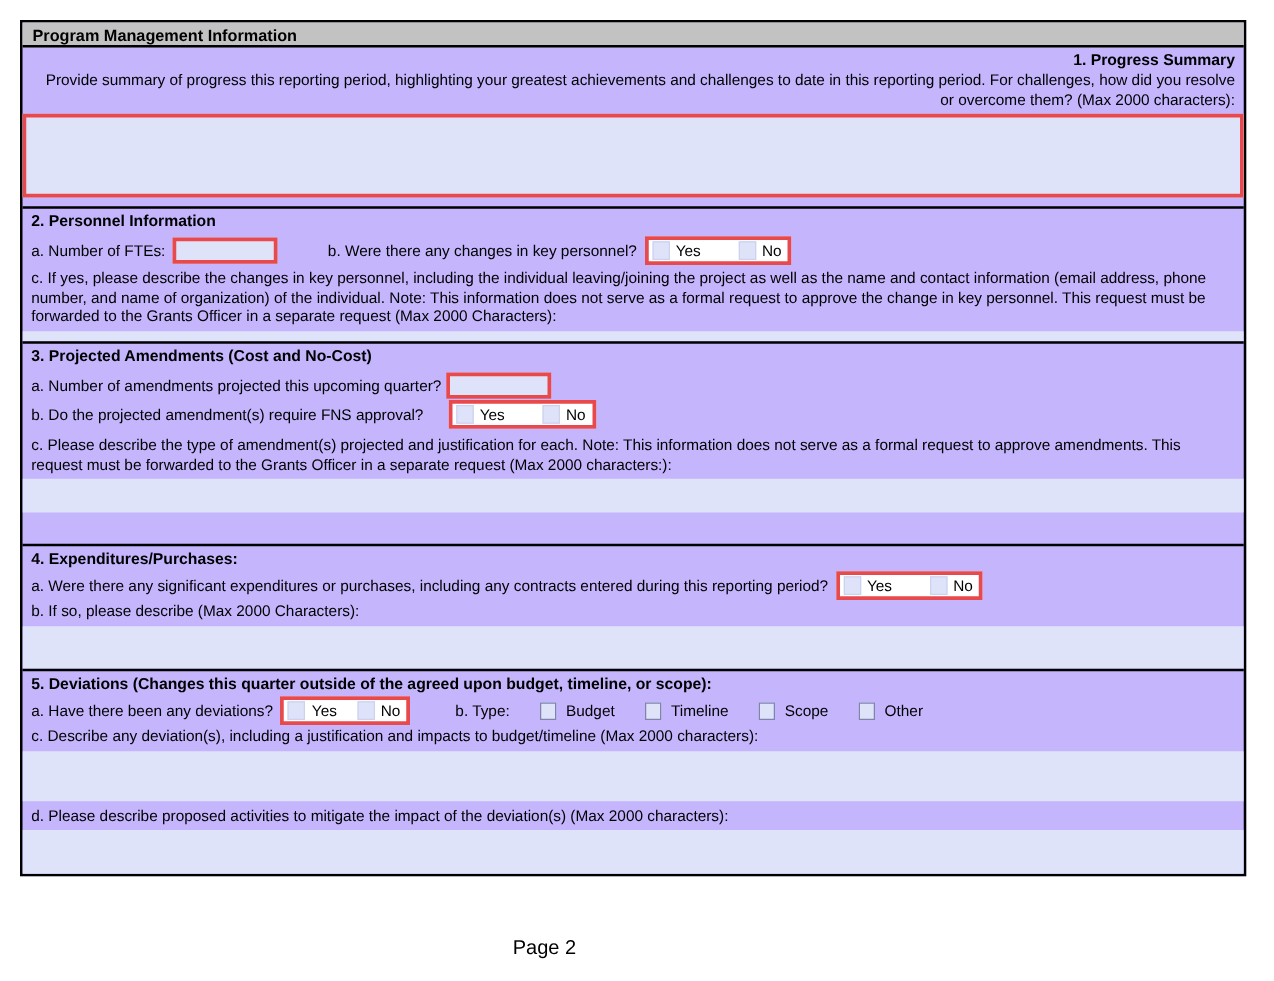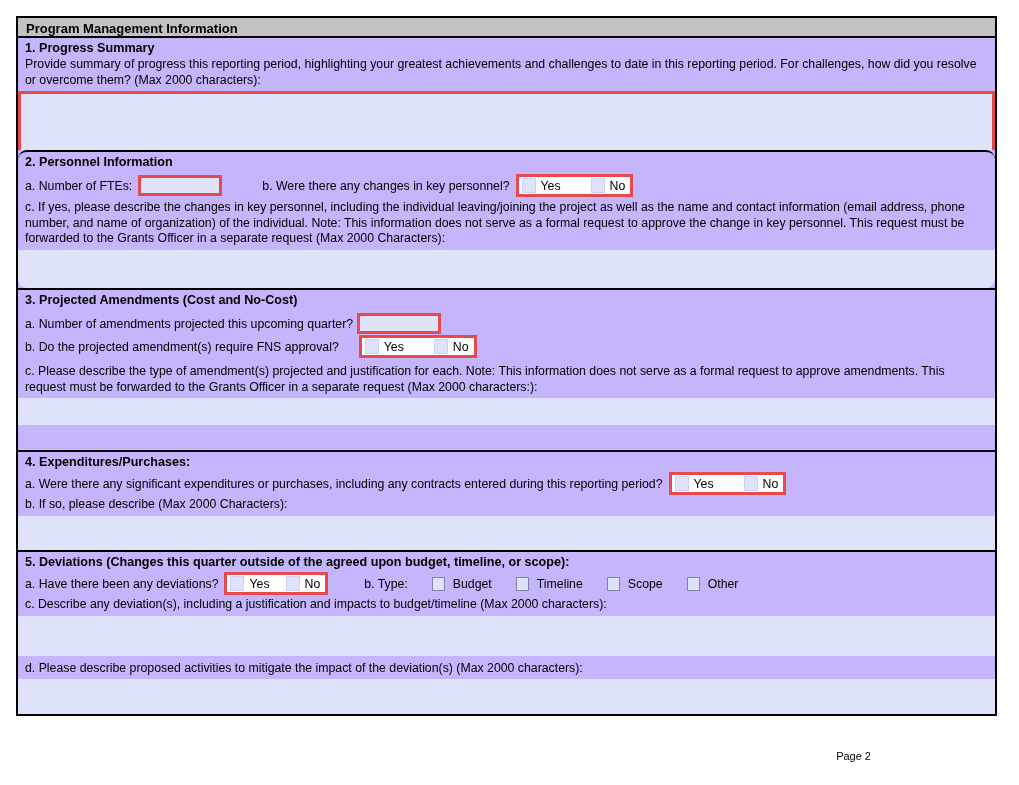--- a/index.html
+++ b/index.html
@@ -50,42 +50,42 @@
   .type-item { display:flex; align-items:flex-start; margin-left:24px; }
   .type-item .cb2 { margin-right:8px; }
   .s1-textarea { height:67px; }
   .s2-textarea { height:44px; }
   .s3-textarea { height:40px; }
   .s4-textarea { height:41px; }
   .s5c-textarea { height:40px; }
   .s5d-textarea { height:44px; margin-bottom:4px; }
   .page-footer {
     position:absolute; left:0; top:750px; width:871px;
-    text-align:right; font-size:11px;
+    text-align:center; font-size:16px;
   }
   .ml4 { margin-left:4px; } .ml6 { margin-left:6px; }
   .ml40 { margin-left:40px; } .ml20 { margin-left:20px; }
   .nowrap { white-space:nowrap; }
 </style>
 </head>
 <body>
 
 <div class="form-table">
 
   <div class="header-bar">
     <span>Program Management Information</span>
   </div>
 
-  <div class="section" style="height:112px;">
+  <div class="section" style="height:127px;text-align:right;">
     <div class="sec-title">1. Progress Summary</div>
     <p class="desc">Provide summary of progress this reporting period, highlighting your greatest achievements and challenges to date in this reporting period. For challenges, how did you resolve or overcome them? (Max 2000 characters):</p>
     <div class="textarea required s1-textarea"></div>
   </div>
 
-  <div class="section" style="height:138px;border-radius:9px;">
+  <div class="section" style="height:108px;">
     <div class="sec-title">2. Personnel Information</div>
     <div class="row">
       <span class="nowrap">a. Number of FTEs:</span>
       <span class="field-input ml6" style="width:84px;"></span>
       <span class="nowrap ml40">b. Were there any changes in key personnel?</span>
       <span class="yn-box ml6">
         <span class="cb"></span>
         <span class="yn-label">Yes</span>
         <span class="gap"></span>
         <span class="cb"></span>

